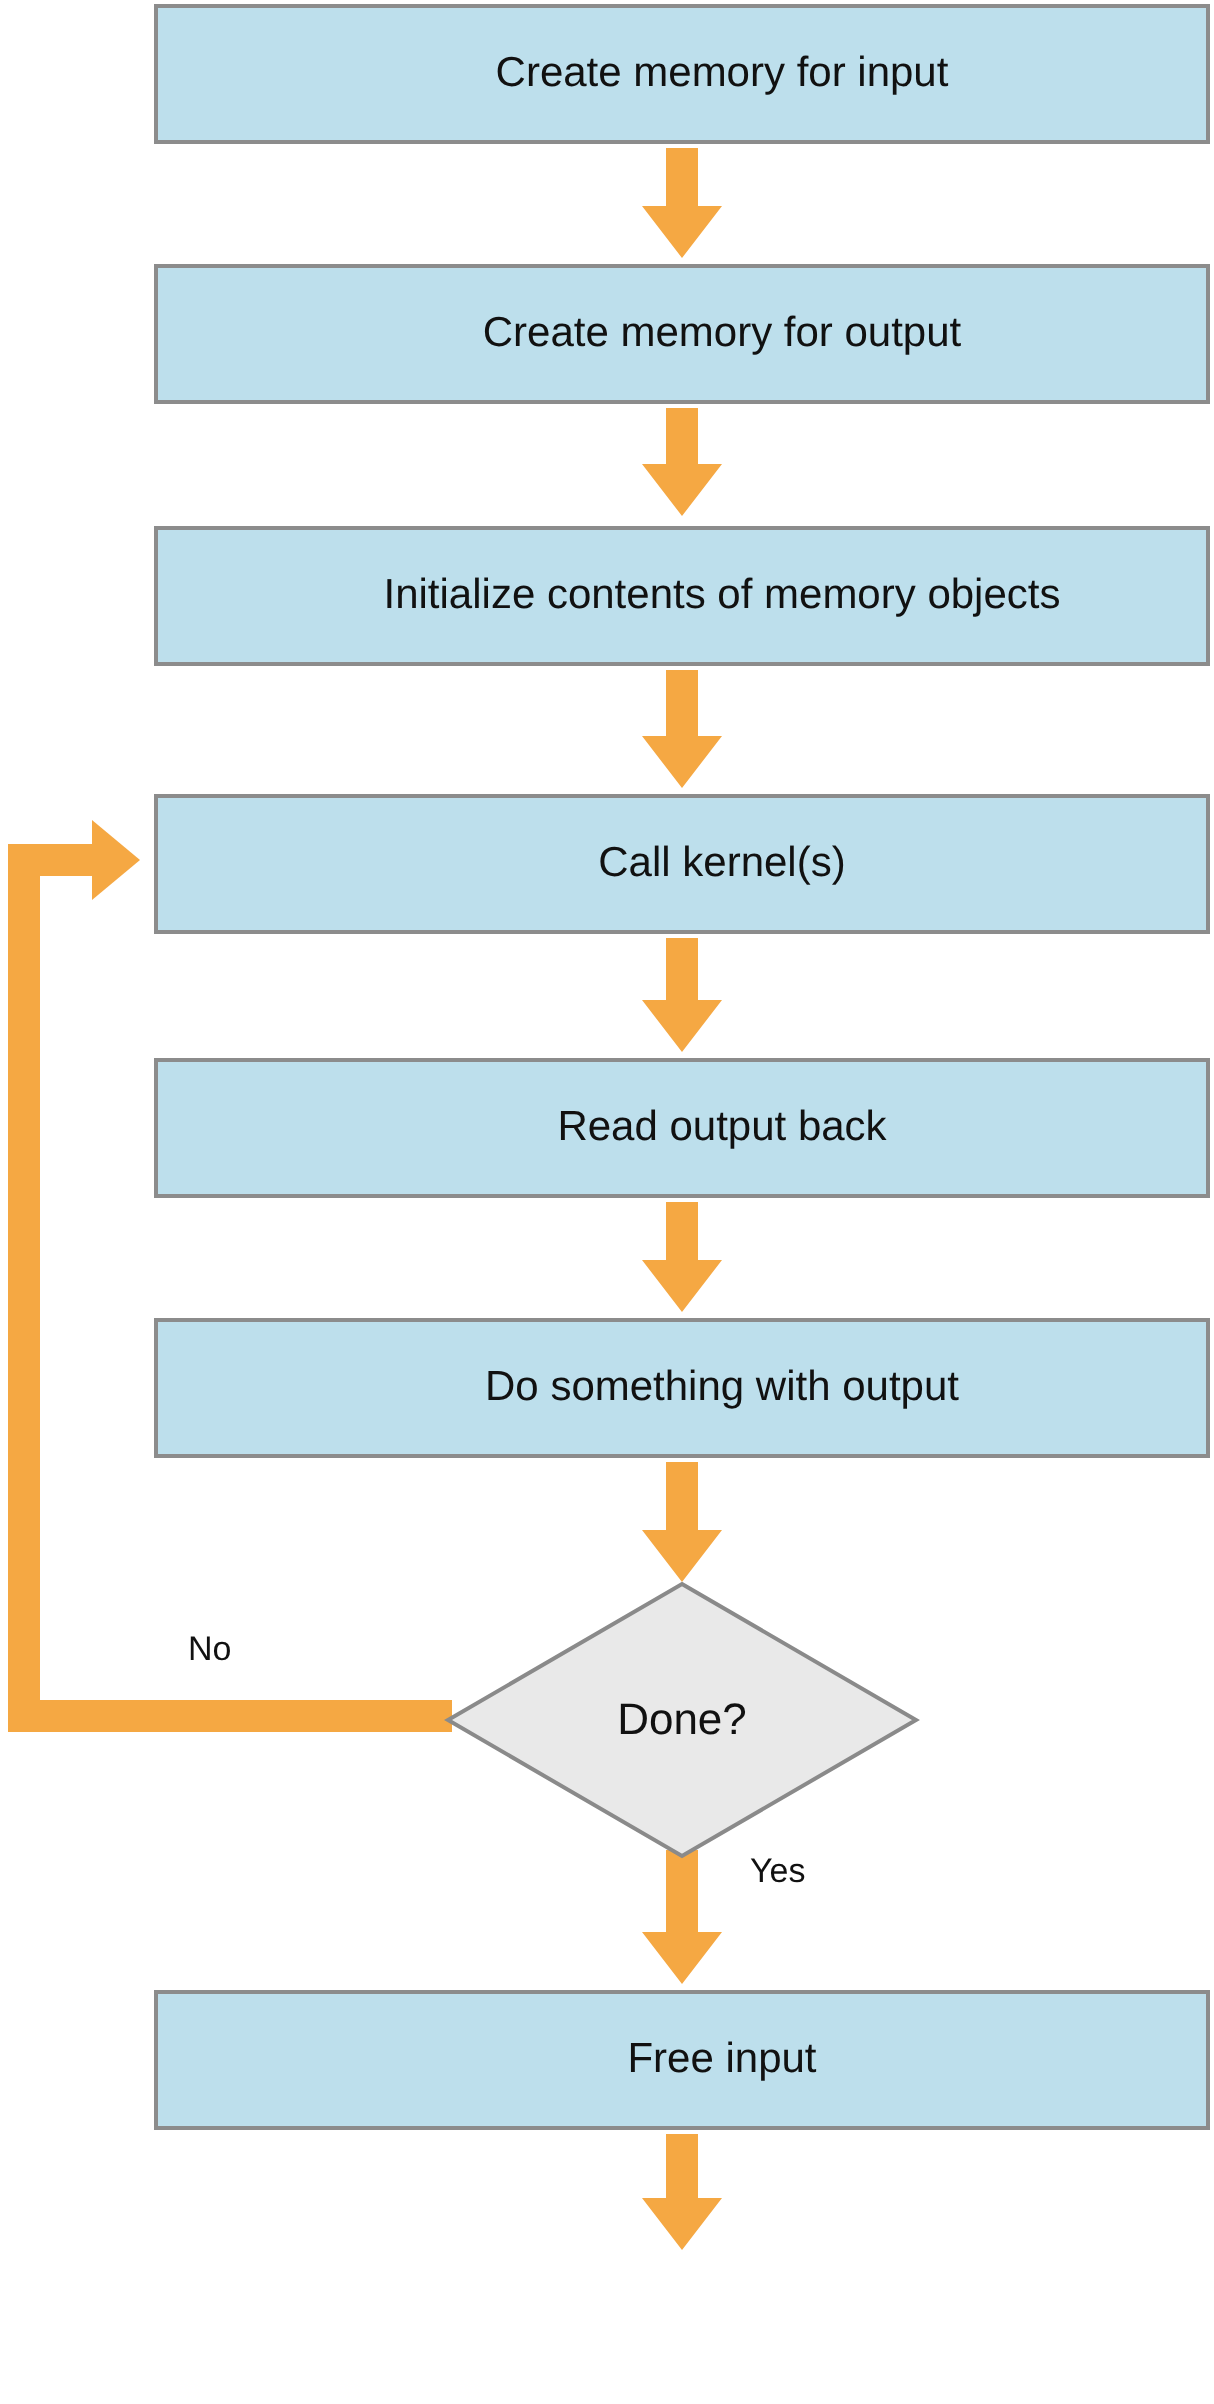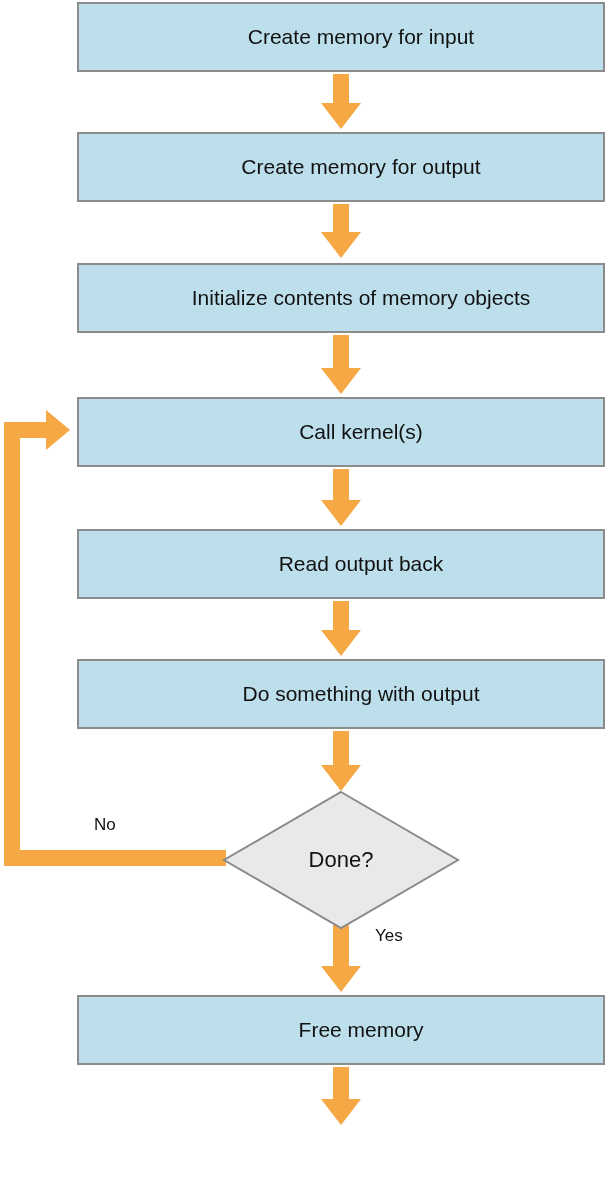--- a/index.html
+++ b/index.html
@@ -121,21 +121,21 @@
 
   <div class="node" style="top:529px">
     <span>Read output back</span>
   </div>
 
   <div class="node" style="top:659px">
     <span>Do something with output</span>
   </div>
 
   <div class="node" style="top:995px">
-    <span>Free memory</span>
+    <span>Free input</span>
   </div>
 
 
   <div class="decision-label">Done?</div>
 
   <div class="edge-label no">No</div>
   <div class="edge-label yes">Yes</div>
 
 </div>
 

